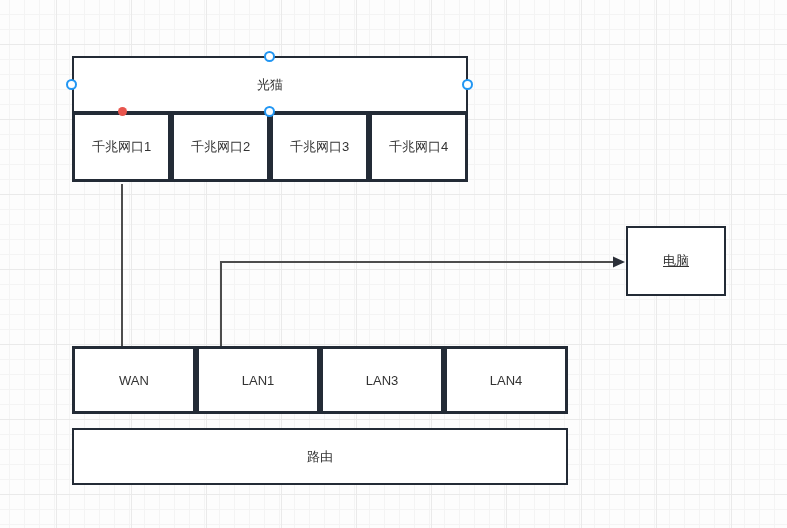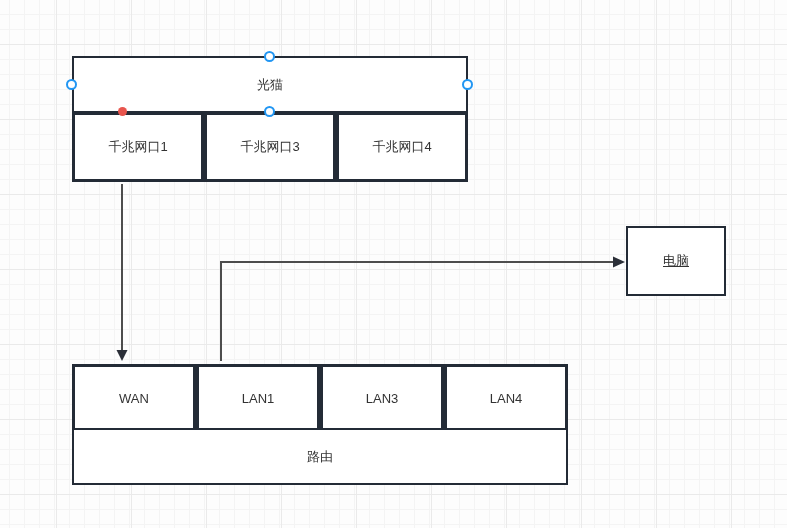--- a/index.html
+++ b/index.html
@@ -46,21 +46,21 @@
     border: 3px solid #232b36;
     display: flex;
     align-items: center;
     justify-content: center;
     font-size: 13px;
     color: #333333;
   }
 
   #modem-header { left: 72px;  top: 56px;  width: 396px; height: 57px; }
   #modem-ports  { left: 72px;  top: 112px; width: 396px; height: 70px; }
-  #router-ports { left: 72px;  top: 364px; width: 496px; height: 68px; }
+  #router-ports { left: 72px;  top: 346px; width: 496px; height: 68px; }
   #router-body  { left: 72px;  top: 428px; width: 496px; height: 57px; text-align: right; }
   #computer     { left: 626px; top: 226px; width: 100px; height: 70px; text-decoration: underline; }
 
   svg.connector-layer {
     position: absolute;
     left: 0; top: 0;
     width: 787px; height: 528px;
   }
 
   .handle {
@@ -103,20 +103,23 @@
   </svg>
 
   <div class="shape" id="modem-header">
     <span>光猫</span>
   </div>
   <div class="port-row" id="modem-ports">
     <div class="port">
       <span>千兆网口1</span>
     </div>
     <div class="port">
+      <span>千兆网口2</span>
+    </div>
+    <div class="port">
       <span>千兆网口3</span>
     </div>
     <div class="port">
       <span>千兆网口4</span>
     </div>
   </div>
 
   <div class="port-row" id="router-ports">
     <div class="port">
       <span>WAN</span>

